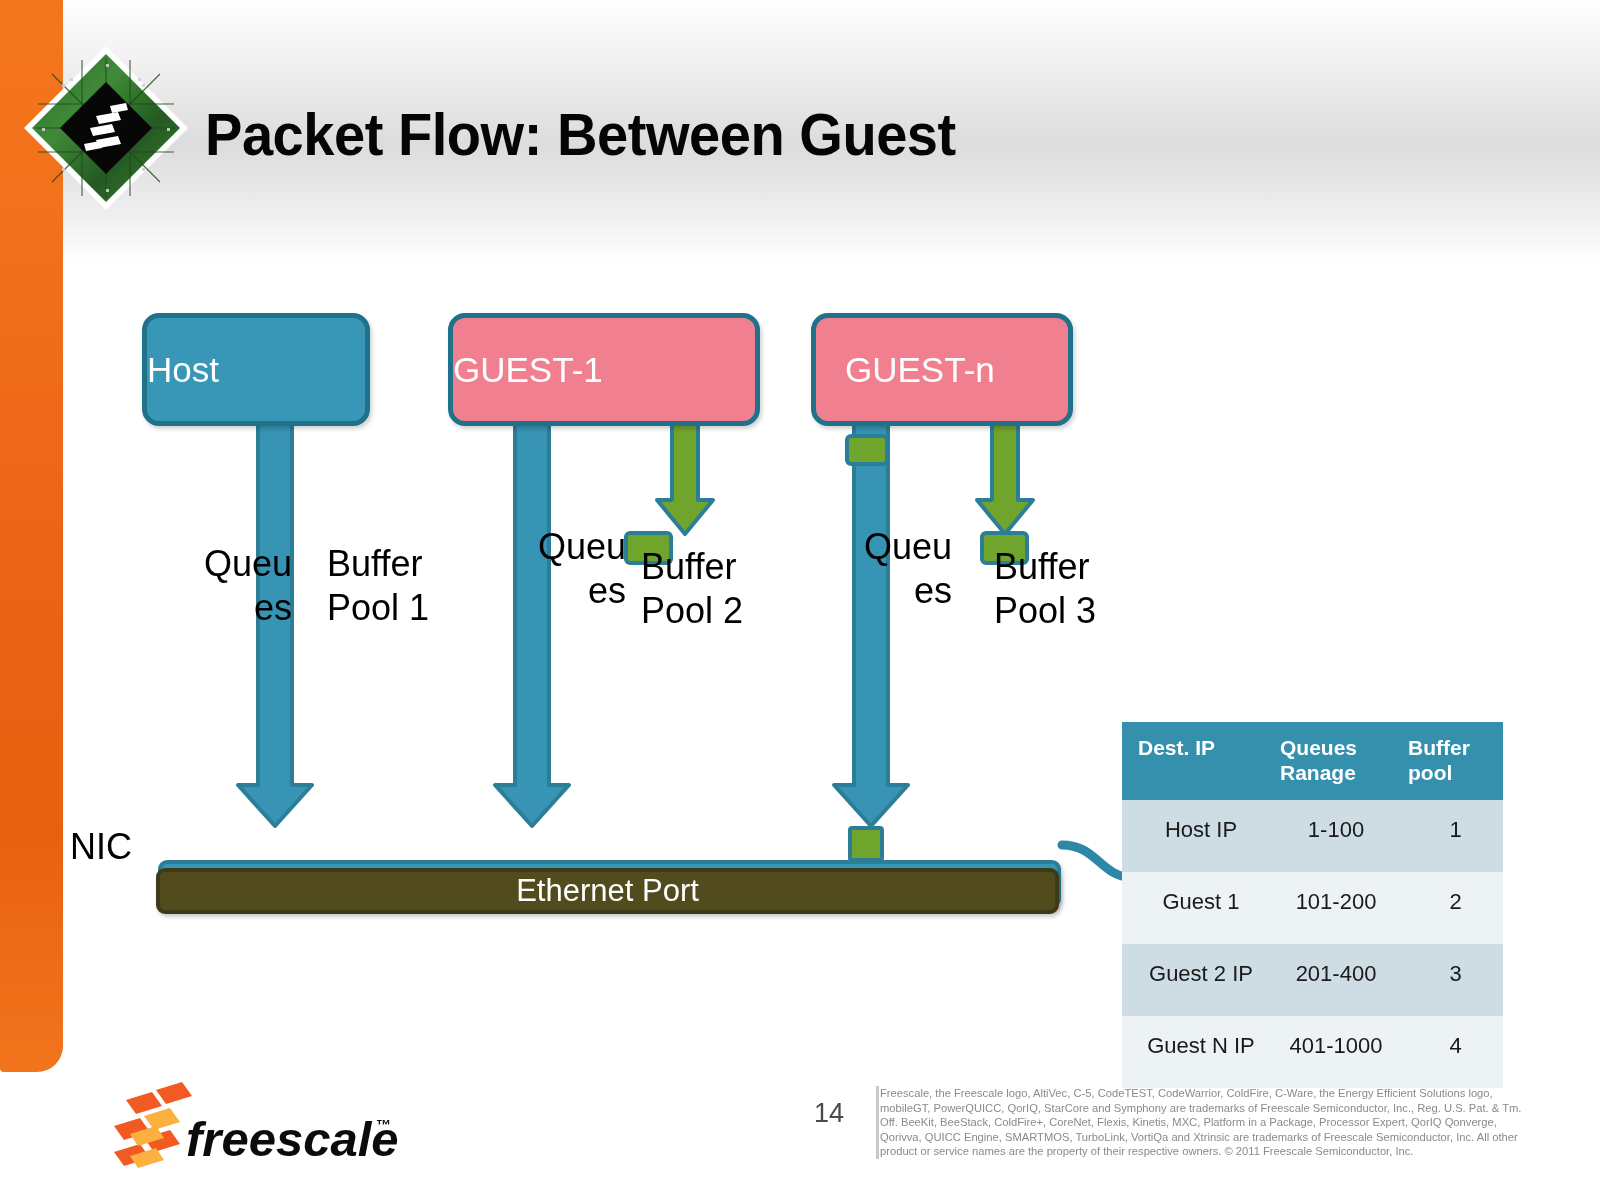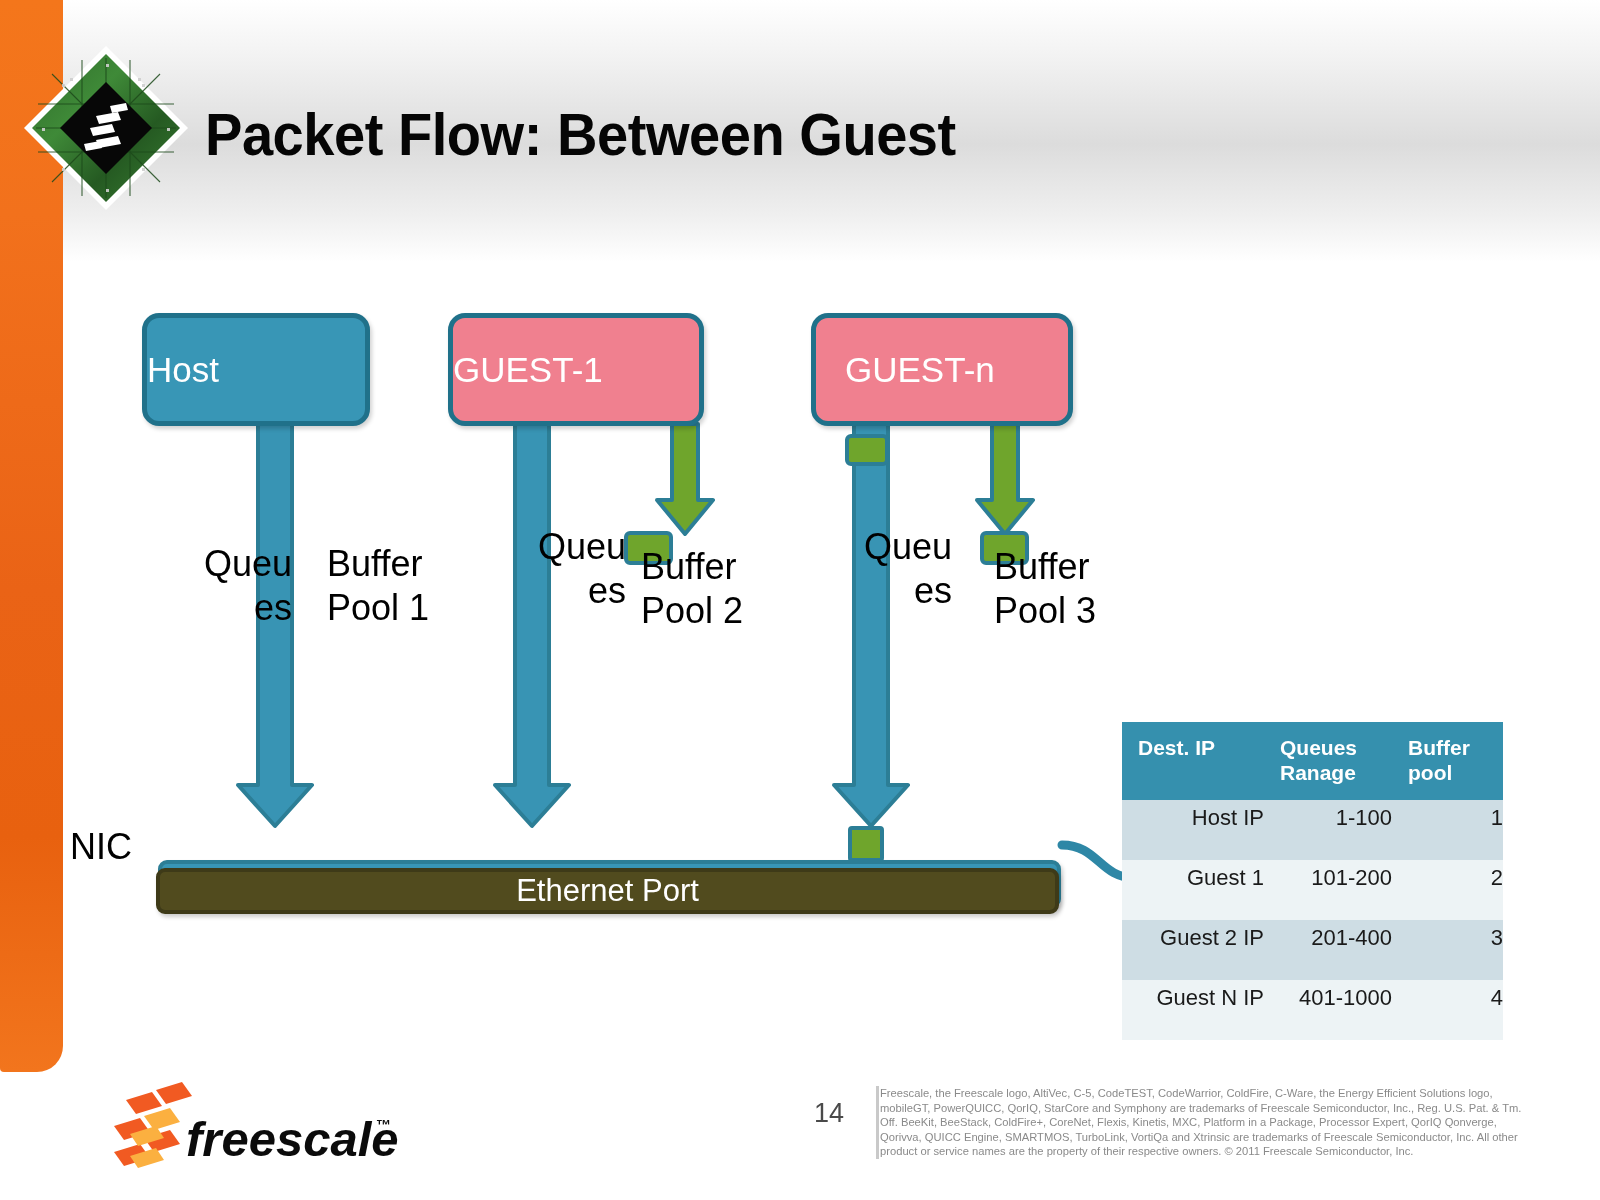--- a/index.html
+++ b/index.html
@@ -88,22 +88,22 @@
     table-layout:fixed;
     border-radius:20px;
   }
   .tbl th{
     background:#3590AE;color:#ffffff;font-weight:bold;
     text-align:left;vertical-align:top;
     padding:13px 0 15px 16px;
     font-size:21px;line-height:25px;
   }
   .tbl td{
-    vertical-align:top;text-align:right;
-    padding:4px 0 16px 16px;
+    vertical-align:top;text-align:center;
+    padding:16px 0 16px 16px;
     font-size:22px;line-height:27px;
     height:40px;
     margin-left:44px;
   }
   .tbl tr.r-odd td{background:#CEDDE4;}
   .tbl tr.r-even td{background:#EDF3F5;}
   .tbl col.c1{width:142px;}
   .tbl col.c2{width:128px;}
   .tbl col.c3{width:111px;}
 
@@ -203,21 +203,21 @@
         <path d="M1062,845 C1098,845 1100,878 1135,878" fill="none" stroke="#2E87A6" stroke-width="9" stroke-linecap="round"></path>
         <path d="M1128,862 L1164,879 L1128,896" fill="none" stroke="#2E87A6" stroke-width="9" stroke-linecap="round" stroke-linejoin="round"></path>
       </g>
     </svg>
   </div>
 
   <div class="node-box node-host" style="left:142px;top:313px;width:228px;height:113px;">
     <span>Host</span>
   </div>
 
-  <div class="node-box node-guest" style="left:448px;top:313px;width:256px;height:113px;">
+  <div class="node-box node-guest" style="left:448px;top:313px;width:312px;height:113px;">
     <span>GUEST-1</span>
   </div>
 
   <div class="node-box node-guest" style="left:811px;top:313px;width:262px;height:113px;padding-left:29px;">
     <span>GUEST-n</span>
   </div>
 
   <div class="green-chip" style="left:845px;top:434px;width:44px;height:32px;"></div>
 
   <div class="green-chip" style="left:624px;top:531px;width:49px;height:34px;"></div>

